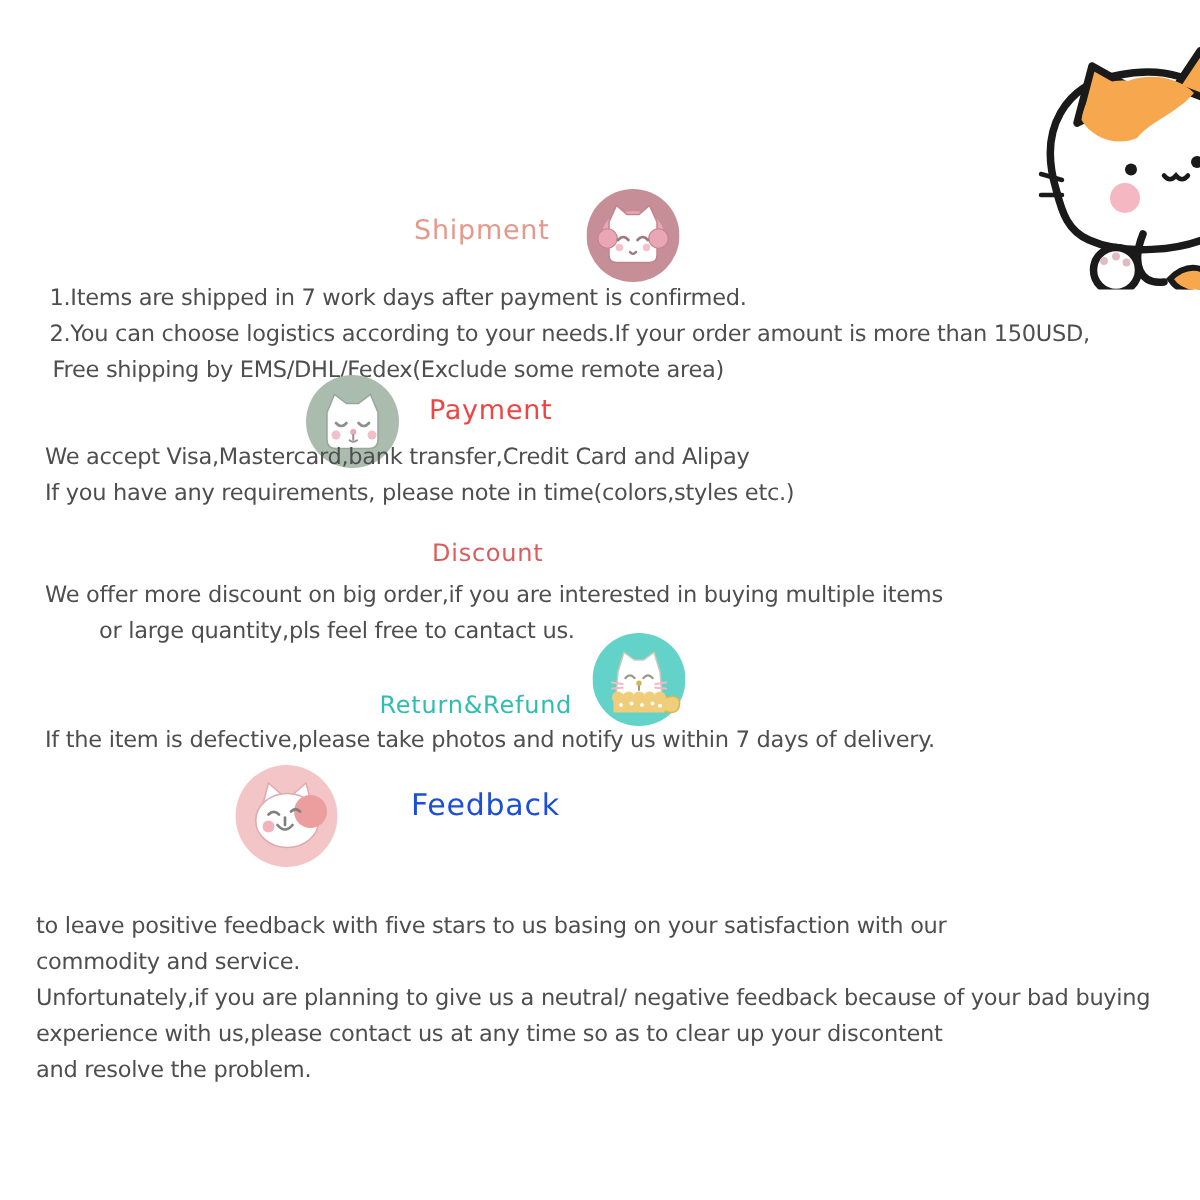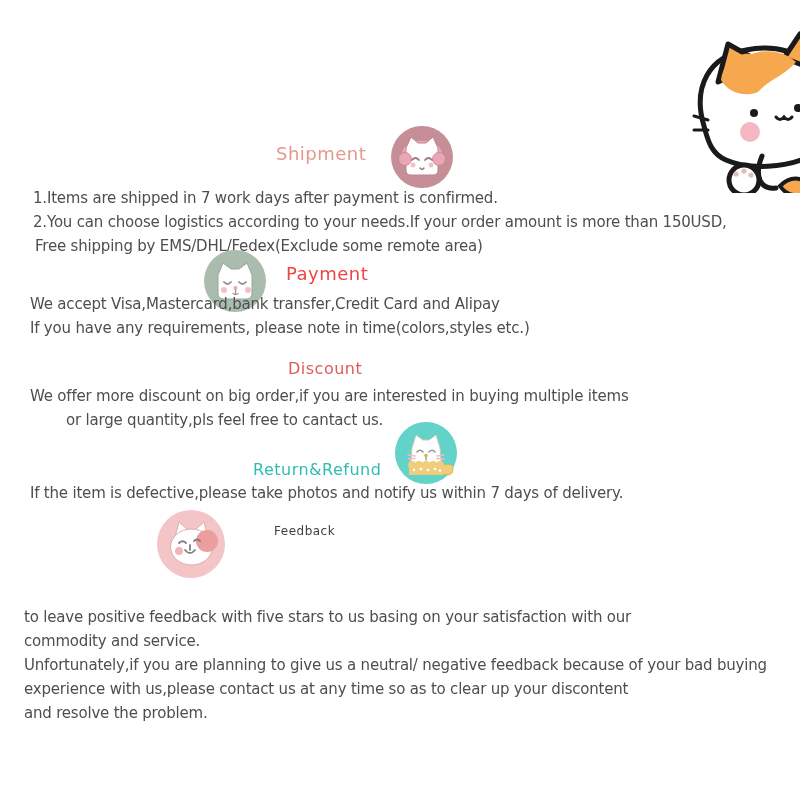--- a/index.html
+++ b/index.html
@@ -103,20 +103,20 @@
       <circle cx="34" cy="34" r="34" fill="#f3c5c7"></circle>
       <path d="M18,27 L22,12 L31,20 Z" fill="#ffffff" stroke="#e0a9ad" stroke-width="1"></path>
       <path d="M38,20 L47,12 L51,27 Z" fill="#ffffff" stroke="#e0a9ad" stroke-width="1"></path>
       <ellipse cx="34.5" cy="37" rx="21" ry="18" fill="#ffffff" stroke="#e0a9ad" stroke-width="1"></ellipse>
       <circle cx="50" cy="31" r="11" fill="#ec9e9e"></circle>
       <path d="M22,33 q3.5,-3.5 7,0 M37,31 q3,-3 6,0" stroke="#7f7f7f" stroke-width="1.8" fill="none" stroke-linecap="round"></path>
       <path d="M33,35 v5 M28,40 q5,6 10,0" stroke="#7f7f7f" stroke-width="1.8" fill="none" stroke-linecap="round"></path>
       <circle cx="22" cy="41" r="4" fill="#f3b3ba"></circle>
     </svg>
   </div>
-  <div class="hdr" style="left:274px;top:524px;font-size:12px;color:#404040;">Feedback</div>
+  <div class="hdr" style="left:274px;top:524px;font-size:20px;color:#1d4ed8;">Feedback</div>
   <div class="line" style="left:24px;top:608px;">to leave positive feedback with five stars to us basing on your satisfaction with our</div>
   <div class="line" style="left:24px;top:632px;">commodity and service.</div>
   <div class="line" style="left:24px;top:656px;">Unfortunately,if you are planning to give us a neutral/ negative feedback because of your bad buying</div>
   <div class="line" style="left:24px;top:680px;">experience with us,please contact us at any time so as to clear up your discontent</div>
   <div class="line" style="left:24px;top:704px;">and resolve the problem.</div>
 
 </div>
 
 </body></html>

